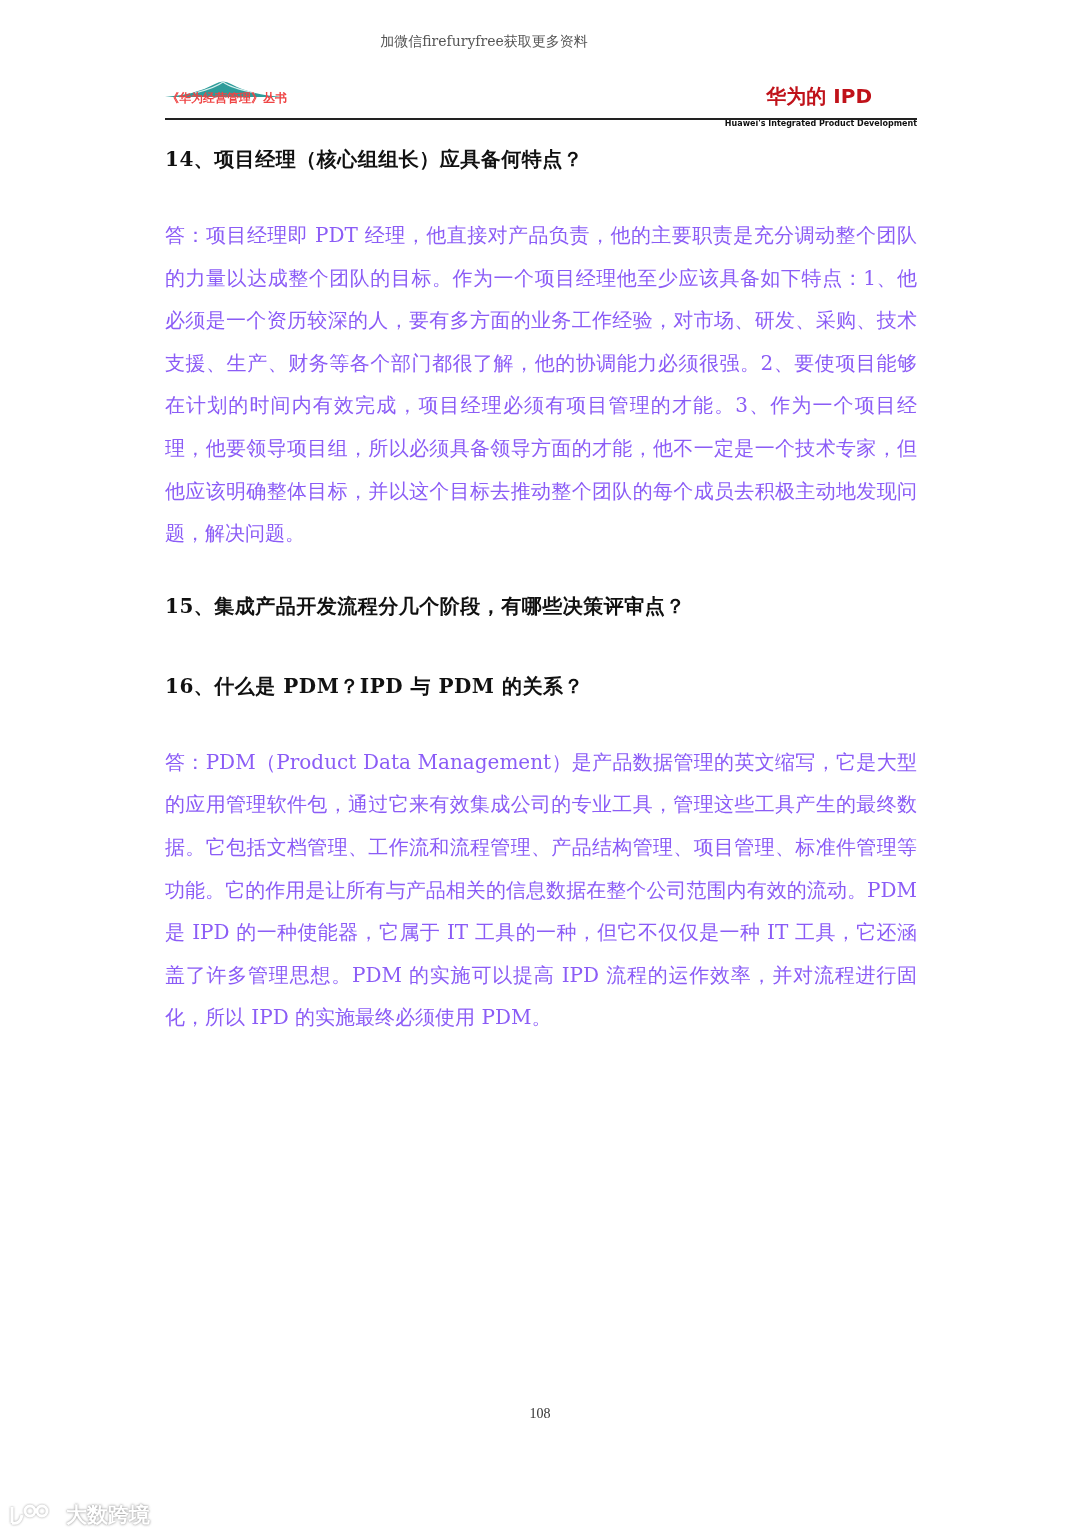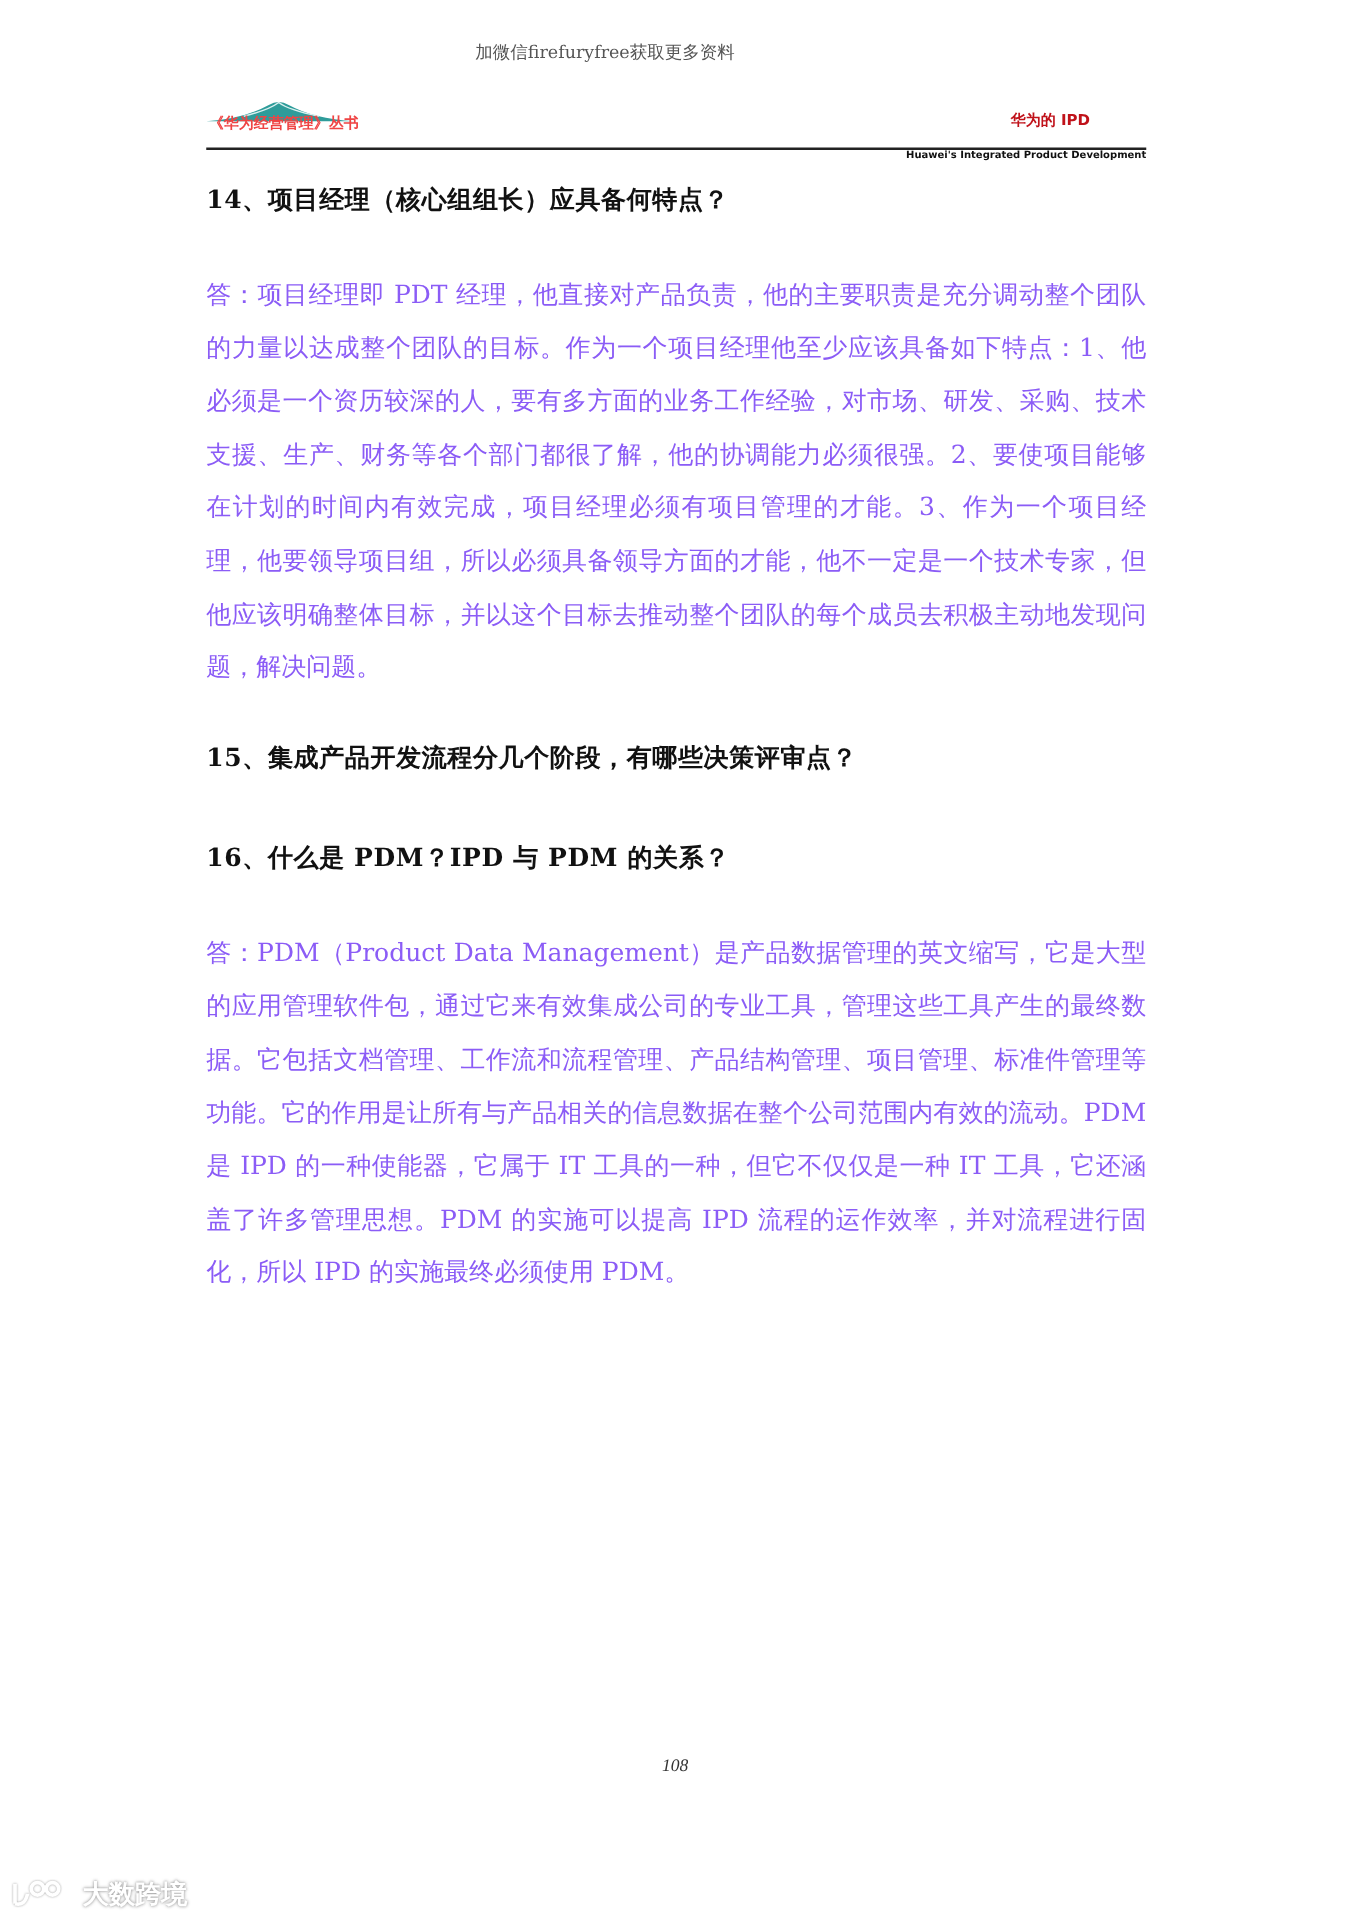--- a/index.html
+++ b/index.html
@@ -57,21 +57,21 @@
       color: #ef4444;
       font-family: "DejaVu Sans", sans-serif;
     }
     .brand {
       position: absolute;
       right: 0;
       top: 8px;
       text-align: right;
     }
     .brand-title {
-      font-size: 12px;
+      font-size: 20px;
       font-weight: bold;
       color: #c0121a;
       font-family: "DejaVu Sans", sans-serif;
       margin-right: 45px;
       line-height: 20px;
     }
     .brand-sub {
       font-size: 8px;
       font-weight: bold;
       color: #111;
@@ -111,21 +111,20 @@
     #q17 { margin-top: 28px; }
     .page-number {
       position: absolute;
       top: 1406px;
       left: 0;
       width: 1080px;
       text-align: center;
       font-size: 14px;
       color: #333;
       font-family: "Liberation Serif", serif;
-      font-style: italic;
     }
     .corner-watermark {
       position: absolute;
       left: 8px;
       bottom: 6px;
       display: flex;
       align-items: center;
       gap: 16px;
       color: #fff;
       font-family: "DejaVu Sans", sans-serif;

